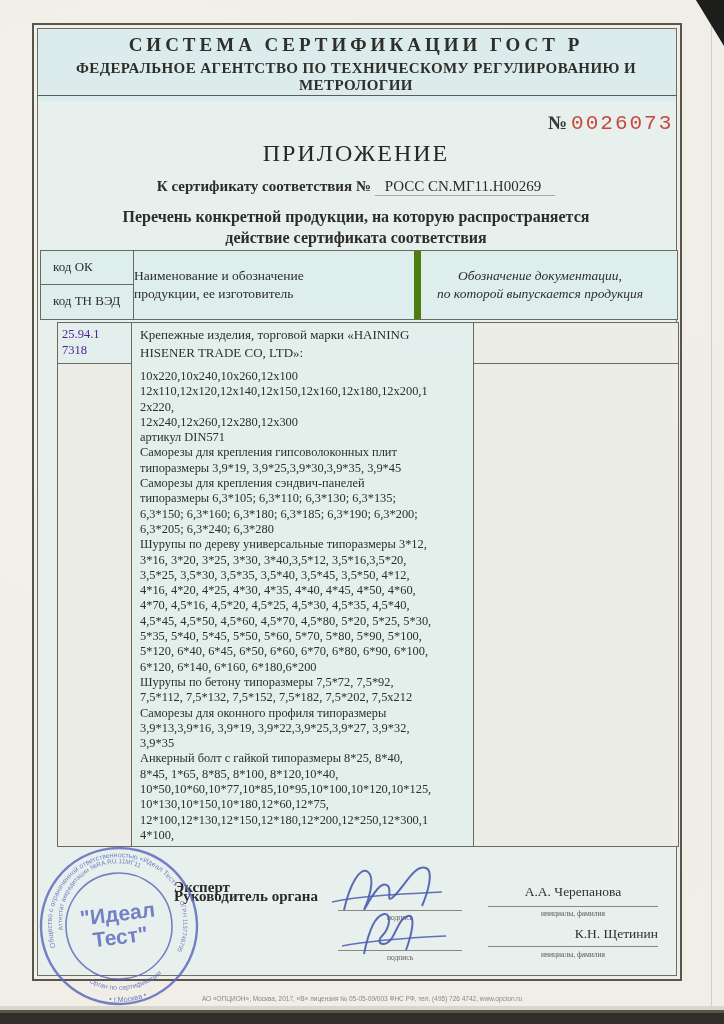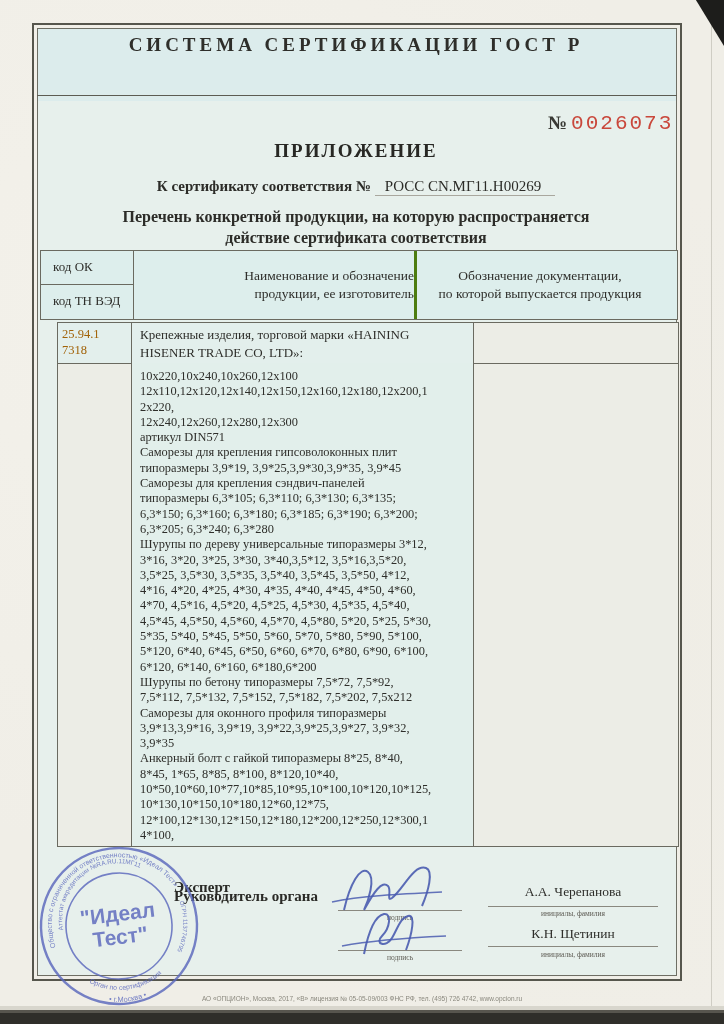--- a/index.html
+++ b/index.html
@@ -27,53 +27,53 @@
   .hdr1{top:34px;font-size:19px;font-weight:bold;letter-spacing:4px;}
   .hdr2{top:60px;font-size:15px;font-weight:bold;letter-spacing:.4px;}
   .hdr-rule{position:absolute;left:37px;top:95px;width:640px;height:0;border-top:1.5px solid #5c5c53;}
 
   .docnum{position:absolute;left:548px;top:112px;white-space:nowrap;}
   .docnum .pfx{font-size:19px;font-weight:bold;color:#3a3a35;}
   .docnum .val{font-family:"Liberation Mono","DejaVu Sans Mono",monospace;
      font-size:21px;letter-spacing:2px;color:#c9473b;}
 
   .title{position:absolute;left:40px;top:140px;width:632px;text-align:center;
-     font-size:19px;font-weight:bold;letter-spacing:2px;color:#282824;}
+     font-size:24px;font-weight:normal;letter-spacing:2px;color:#282824;}
 
   .certline{position:absolute;left:40px;top:178px;width:632px;text-align:center;
      font-size:15px;color:#2c2c28;}
   .certline .lbl{font-weight:bold;}
   .certline .val{border-bottom:1px solid #a9a79e;padding:0 14px 1px 10px;}
 
   .subtitle{position:absolute;left:40px;top:206px;width:632px;text-align:center;
      font-size:16px;font-weight:bold;color:#2c2c28;line-height:21px;}
 
   
   .colhead{position:absolute;left:40px;top:250px;width:636px;height:68px;
      border:1px solid #6a6a60;background:#ddeeec;}
   .ch-c1{position:absolute;left:0;top:0;width:92px;height:100%;border-right:1px solid #6a6a60;}
   .ch-c1 .half{position:absolute;left:0;width:100%;height:50%;font-size:13px;color:#2e2e2a;
      padding:8px 0 0 12px;box-sizing:border-box;}
   .ch-c1 .t{top:0;border-bottom:1px solid #6a6a60;}
   .ch-c1 .b{top:50%;}
-  .ch-c2{position:absolute;left:93px;top:0;width:280px;height:100%;border-right:3px solid #4d7c0f;
-     display:flex;flex-direction:column;justify-content:center;text-align:right;
+  .ch-c2{position:absolute;left:93px;top:0;width:280px;height:100%;border-right:7px solid #4d7c0f;
+     display:flex;flex-direction:column;justify-content:center;text-align:left;
      font-size:13.5px;line-height:18px;color:#2e2e2a;}
   .ch-c3{position:absolute;left:374px;top:0;right:12px;height:100%;
      display:flex;flex-direction:column;justify-content:center;text-align:center;
-     font-size:13.5px;line-height:18px;color:#2e2e2a;}
+     font-size:13.5px;line-height:18px;color:#2e2e2a;font-style:italic;}
 
   
   .btable{position:absolute;left:57px;top:322px;width:620px;height:523px;
      border:1px solid #6a6a60;background:#ecede6;}
   .bt-v1{position:absolute;left:73px;top:0;width:1px;height:100%;background:#6a6a60;}
   .bt-v2{position:absolute;left:415px;top:0;width:1px;height:100%;background:#6a6a60;}
   .bt-row1{position:absolute;left:0;top:0;width:100%;height:40px;border-bottom:1px solid #6a6a60;
      background:linear-gradient(90deg,#e3efec 0 415px,#ecede6 415px 100%);}
-  .bt-code{position:absolute;left:4px;top:3px;font-size:12.5px;line-height:16px;color:#a16207;}
+  .bt-code{position:absolute;left:4px;top:3px;font-size:12.5px;line-height:16px;color:#4c1d95;}
   .bt-name{position:absolute;left:82px;top:3px;width:326px;font-size:13px;line-height:17.5px;color:#2e2e2a;}
   .bt-mid{position:absolute;left:74px;top:40px;width:341px;bottom:0;background:#e2efeb;}
   .bt-list{position:absolute;left:82px;top:46px;width:330px;font-size:12.4px;
      line-height:15.3px;color:#2e2e2a;}
   .bt-list div{white-space:nowrap;}
 
   
   .sig-label{position:absolute;font-size:15px;font-weight:bold;color:#2a2a26;text-align:center;}
   .sig-line{position:absolute;border-bottom:1px solid #8a887f;}
   .sig-cap{position:absolute;font-size:7.5px;color:#5c5a52;text-align:center;}
@@ -89,20 +89,21 @@
 </head>
 <body>
 
 <div class="paper">
 
   <div class="frame">
     <div class="frame-inner"></div>
   </div>
 
   <div class="hdr hdr1">СИСТЕМА СЕРТИФИКАЦИИ ГОСТ Р</div>
+  <div class="hdr hdr2">ФЕДЕРАЛЬНОЕ АГЕНТСТВО ПО ТЕХНИЧЕСКОМУ РЕГУЛИРОВАНИЮ И МЕТРОЛОГИИ</div>
   <div class="hdr-rule"></div>
 
   <div class="docnum">
     <span class="pfx">№</span>
     <span class="val">0026073</span>
   </div>
 
   <div class="title">ПРИЛОЖЕНИЕ</div>
 
   <div class="certline">
@@ -181,21 +182,21 @@
   <div class="sig-label" style="left:174px;top:888px;">Руководитель органа</div>
   <div class="sig-line" style="left:338px;top:886px;width:124px;height:24px;"></div>
   <div class="sig-cap" style="left:338px;top:913px;width:124px;">подпись</div>
   <div class="sig-name" style="left:488px;top:884px;width:170px;">А.А. Черепанова</div>
   <div class="sig-line" style="left:488px;top:884px;width:170px;height:22px;"></div>
   <div class="sig-cap" style="left:488px;top:909px;width:170px;">инициалы, фамилия</div>
 
   <div class="sig-label" style="left:174px;top:879px;">Эксперт</div>
   <div class="sig-line" style="left:338px;top:928px;width:124px;height:22px;"></div>
   <div class="sig-cap" style="left:338px;top:953px;width:124px;">подпись</div>
-  <div class="sig-name" style="left:488px;top:926px;width:170px;">К.Н. Щетинин</div>
+  <div class="sig-name" style="left:488px;top:926px;width:170px;text-align:right;">К.Н. Щетинин</div>
   <div class="sig-line" style="left:488px;top:926px;width:170px;height:20px;"></div>
   <div class="sig-cap" style="left:488px;top:950px;width:170px;">инициалы, фамилия</div>
 
   <svg class="ink" style="left:330px;top:862px;" width="150" height="56" viewBox="0 0 150 56">
     <path d="M14,48 C20,22 30,4 38,10 C46,16 38,40 34,48 C44,30 52,18 58,24 C62,28 56,40 62,36 C74,26 84,2 96,6 C104,9 98,30 92,44" fill="none" stroke="#4a5cb0" stroke-width="2" opacity="0.9"></path>
     <path d="M2,40 C30,34 70,32 112,30" fill="none" stroke="#4a5cb0" stroke-width="1.6" opacity="0.85"></path>
   </svg>
   <svg class="ink" style="left:334px;top:908px;" width="120" height="52" viewBox="0 0 120 52">
     <path d="M30,46 C34,26 40,8 50,6 C58,5 56,20 48,28 C40,36 52,40 58,30 C64,20 66,10 74,8 C82,6 78,26 72,42" fill="none" stroke="#4a5cb0" stroke-width="2" opacity="0.9"></path>
     <path d="M8,38 C40,32 70,30 112,28" fill="none" stroke="#4a5cb0" stroke-width="1.6" opacity="0.85"></path>

